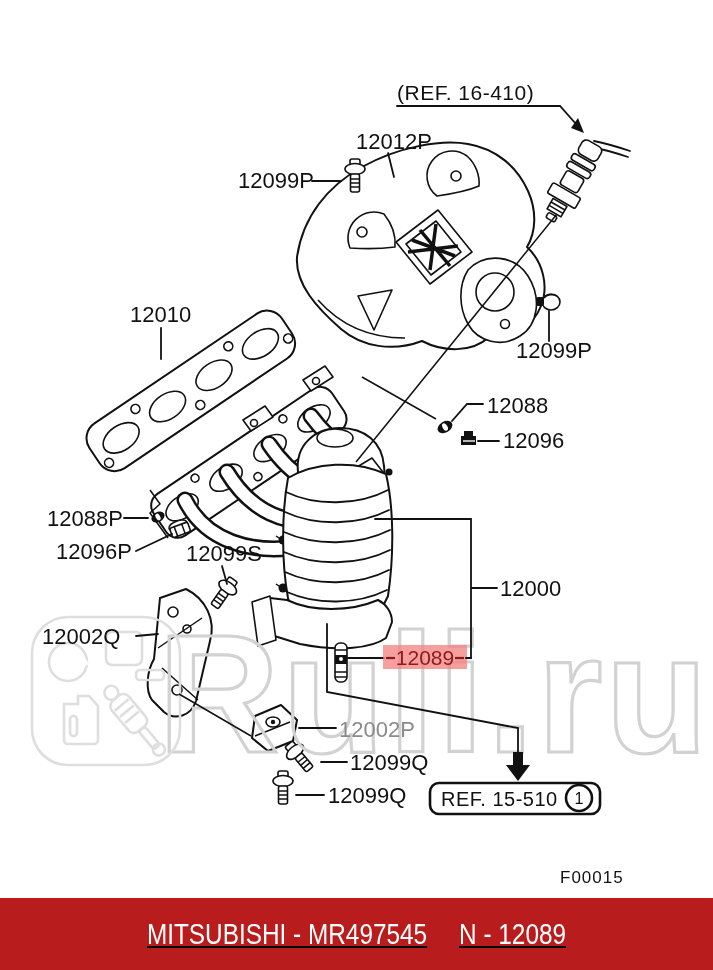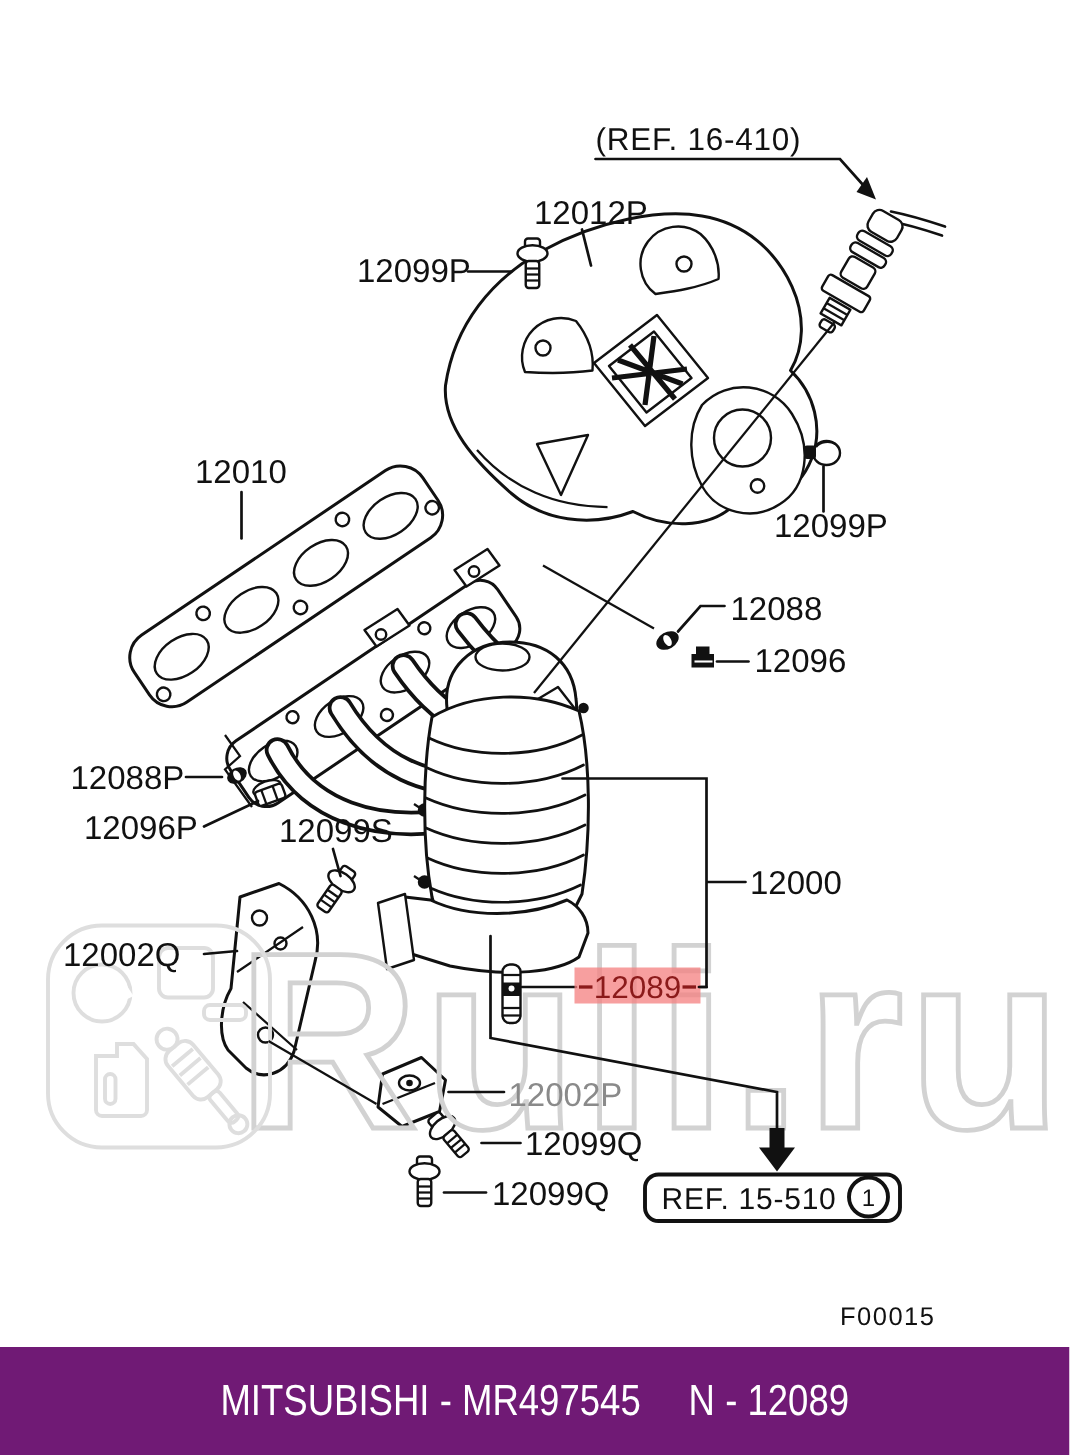--- a/index.html
+++ b/index.html
@@ -11,22 +11,22 @@
   .ref-txt{font-size:20px;fill:#111;letter-spacing:0.5px;}
   .part{fill:#fff;stroke:#111;stroke-width:2;stroke-linejoin:round;}
   .part-thin{fill:#fff;stroke:#111;stroke-width:1.6;stroke-linejoin:round;}
   .dark{fill:#111;stroke:none;}
   .ln{stroke:#111;stroke-width:1.8;fill:none;stroke-linecap:round;}
   .ln-thin{stroke:#111;stroke-width:1.5;fill:none;}
   .tube-o{stroke:#111;stroke-width:17;fill:none;stroke-linecap:round;}
   .tube-i{stroke:#fff;stroke-width:12;fill:none;stroke-linecap:round;}
   .wm{fill:none;stroke:#d2d2d2;stroke-width:3.2;}
   .wm2{fill:none;stroke:#dedede;stroke-width:2.6;}
-  .footer{position:absolute;left:0;top:898px;width:713px;height:72px;background:#701a75;
-          display:flex;align-items:center;justify-content:center;}
+  .footer{position:absolute;left:0;top:898px;width:713px;height:72px;background:#b91c1c;
+          display:flex;align-items:center;justify-content:center;text-decoration:underline;}
   .footer-inner{display:inline-block;transform:scaleX(0.84);white-space:nowrap;
           color:#fff;font-size:29px;letter-spacing:0px;}
   .footer-inner .gap{display:inline-block;width:38px;}
 </style>
 </head>
 <body>
 
 <div class="stage">
 <svg width="713" height="970" viewBox="0 0 713 970" xmlns="http://www.w3.org/2000/svg">
   <defs>

